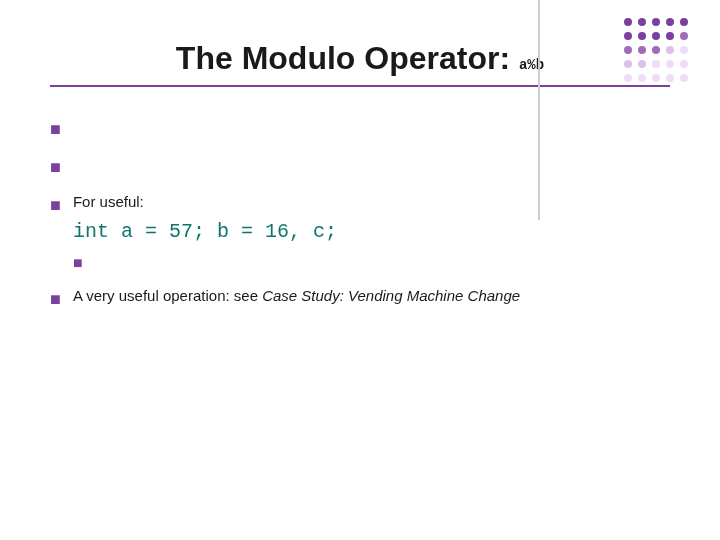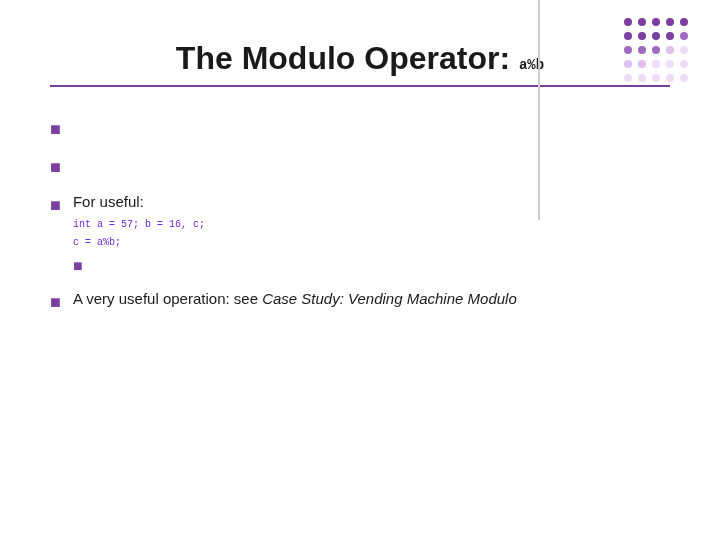--- a/index.html
+++ b/index.html
@@ -68,23 +68,23 @@
     }
 
     code, .mono {
       font-family: 'Courier New', Courier, monospace;
       font-size: 14px;
     }
 
     .code-line {
       display: block;
       font-family: 'Courier New', Courier, monospace;
-      font-size: 10px;
+      font-size: 20px;
       margin: 3px 0;
-      color: #6d28d9;
+      color: #0f766e;
     }
 
     .inner-bullet {
       display: flex;
       align-items: flex-start;
       margin-top: 4px;
     }
 
     .inner-dot {
       color: #7b3fa0;
@@ -201,31 +201,30 @@
 
       <li>
         <span class="bullet-dot">■</span>
       </li>
 
       <li>
         <span class="bullet-dot">■</span>
         <span class="bullet-content">
           <span>For useful:</span>
           <span class="code-line">int a = 57;  b = 16,  c;</span>
-          <span class="code-line">c = a%b;</span>
           <span class="inner-bullet">
             <span class="inner-dot">■</span>
           </span>
         </span>
       </li>
 
       <li>
         <span class="bullet-dot">■</span>
         <span class="bullet-content">
-          A very useful operation: see <span class="italic">Case Study: Vending Machine Modulo</span>
+          A very useful operation: see <span class="italic">Case Study: Vending Machine Change</span>
         </span>
       </li>
 
     </ul>
   </div>
 
 
 </div>
 
 </body></html>

